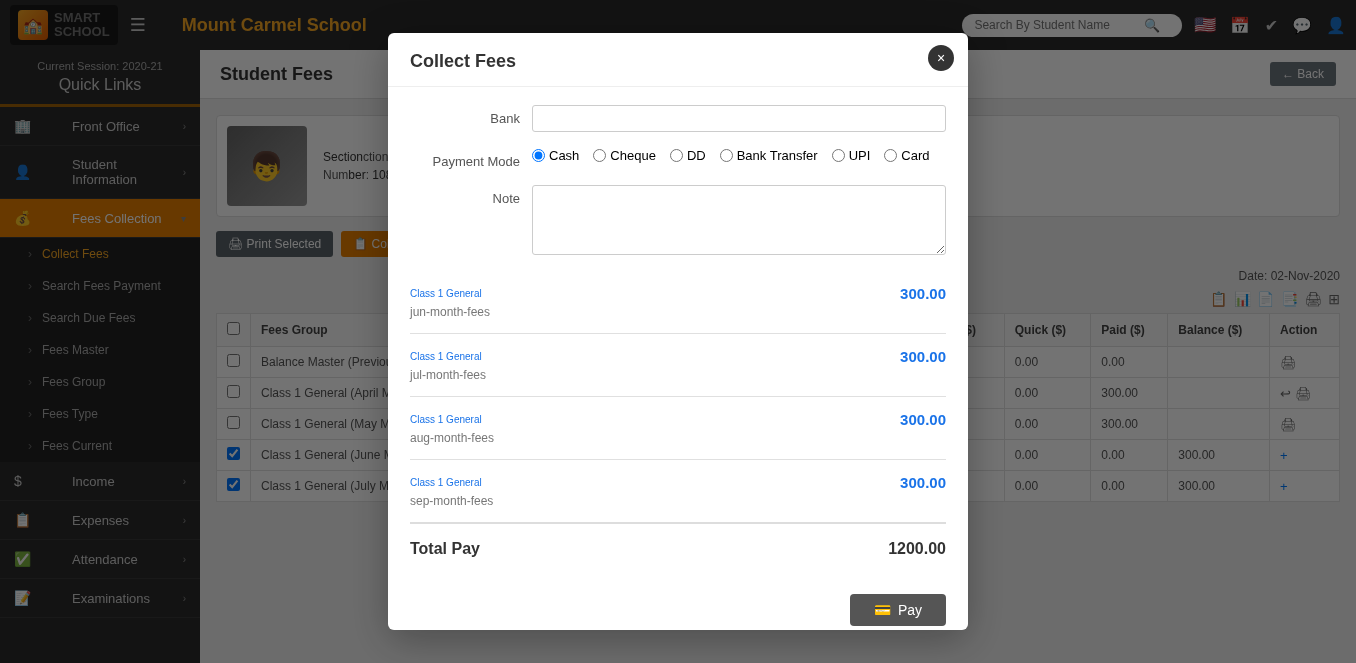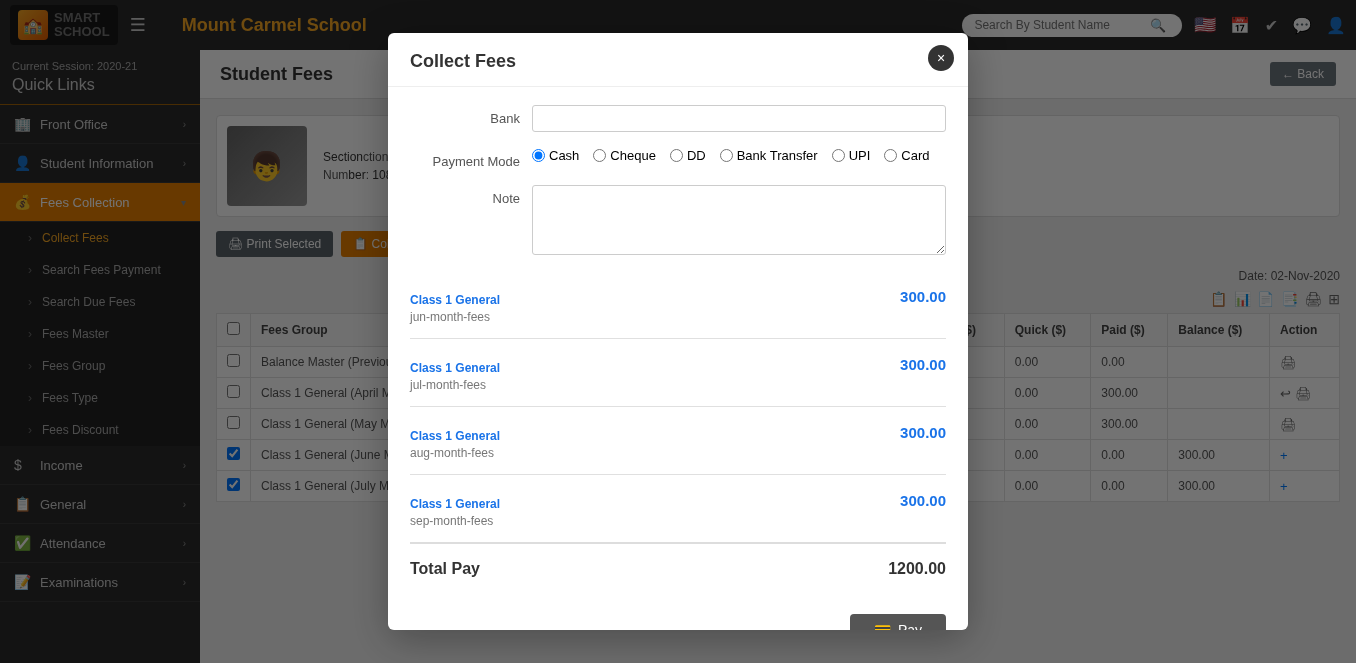--- a/index.html
+++ b/index.html
@@ -32,55 +32,56 @@
       display: flex; align-items: center; justify-content: center;
       font-size: 16px;
     }
     .logo-text { color: white; font-weight: bold; font-size: 13px; line-height: 1.1; }
     .logo-text span { color: #737373; }
     .hamburger { color: #ccc; font-size: 18px; cursor: pointer; }
     .school-name { color: #f5a623; font-size: 18px; font-weight: 600; flex: 1; margin-left: 24px; }
     .search-box {
       display: flex; align-items: center;
       background: white; border-radius: 20px;
-      padding: 4px 12px; gap: 6px;
+      padding: 4px 12px; 
       width: 220px;
     }
     .search-box input { border: none; outline: none; font-size: 12px; width: 170px; }
     .nav-icons { display: flex; align-items: center; gap: 14px; }
     .nav-icon { color: #ccc; font-size: 16px; cursor: pointer; }
     .flag { font-size: 18px; }
 
     
     .sidebar {
       position: fixed;
       top: 50px; left: 0; bottom: 0;
       width: 200px;
       background: #2c2c2c;
       overflow-y: auto;
       z-index: 99;
     }
     .sidebar-session {
       padding: 10px 12px;
       color: #aaa;
       font-size: 11px;
-      border-bottom: 1px solid #a16207;
+      border-bottom: 3px solid #a16207;
+      text-align: center;
     }
     .sidebar-session .ql { color: #ccc; font-size: 16px; margin-top: 4px; }
     .sidebar-item {
       display: flex; align-items: center;
       padding: 11px 14px;
       color: #ccc;
       cursor: pointer;
       gap: 8px;
       border-bottom: 1px solid #383838;
     }
     .sidebar-item.active { background: #e67e00; color: white; }
     .sidebar-item .icon { font-size: 14px; width: 18px; }
-    .sidebar-item .label { flex: 1; font-size: 13px; }
+    .sidebar-item .label { flex: 1; font-size: 13px; margin-left: 32px; }
     .sidebar-item .arrow { font-size: 10px; color: #888; }
     .sidebar-sub {
       background: #222;
     }
     .sidebar-sub-item {
       display: flex; align-items: center;
       padding: 9px 14px 9px 28px;
       color: #aaa;
       cursor: pointer;
       gap: 6px;
@@ -272,21 +273,21 @@
 
     
     .fee-item {
       padding: 14px 0;
       border-bottom: 1px solid #e0e0e0;
     }
     .fee-item:last-of-type { border-bottom: none; }
     .fee-item-header {
       display: flex; justify-content: space-between; align-items: center;
     }
-    .fee-item-name { color: #1a73e8; font-size: 12px; font-weight: 700; margin-top: 8px; }
+    .fee-item-name { color: #1a73e8; font-size: 10px; font-weight: 400; }
     .fee-item-amount { color: #1a73e8; font-size: 15px; font-weight: 600; }
     .fee-item-sub { color: #777; font-size: 12px; margin-top: 3px; }
 
     .total-row {
       display: flex; justify-content: space-between; align-items: center;
       padding: 16px 0 8px;
       border-top: 2px solid #ddd;
       font-size: 16px; font-weight: 700; color: #333;
     }
 
@@ -366,32 +367,32 @@
     <div class="sidebar-sub-item">
       <span>Fees Master</span>
     </div>
     <div class="sidebar-sub-item">
       <span>Fees Group</span>
     </div>
     <div class="sidebar-sub-item">
       <span>Fees Type</span>
     </div>
     <div class="sidebar-sub-item">
-      <span>Fees Discount</span>
+      <span>Fees Current</span>
     </div>
   </div>
 
   <div class="sidebar-item">
     <span class="icon">$</span>
     <span class="label">Income</span>
     <span class="arrow">›</span>
   </div>
   <div class="sidebar-item">
     <span class="icon">📋</span>
-    <span class="label">General</span>
+    <span class="label">Expenses</span>
     <span class="arrow">›</span>
   </div>
   <div class="sidebar-item">
     <span class="icon">✅</span>
     <span class="label">Attendance</span>
     <span class="arrow">›</span>
   </div>
   <div class="sidebar-item">
     <span class="icon">📝</span>
     <span class="label">Examinations</span>

